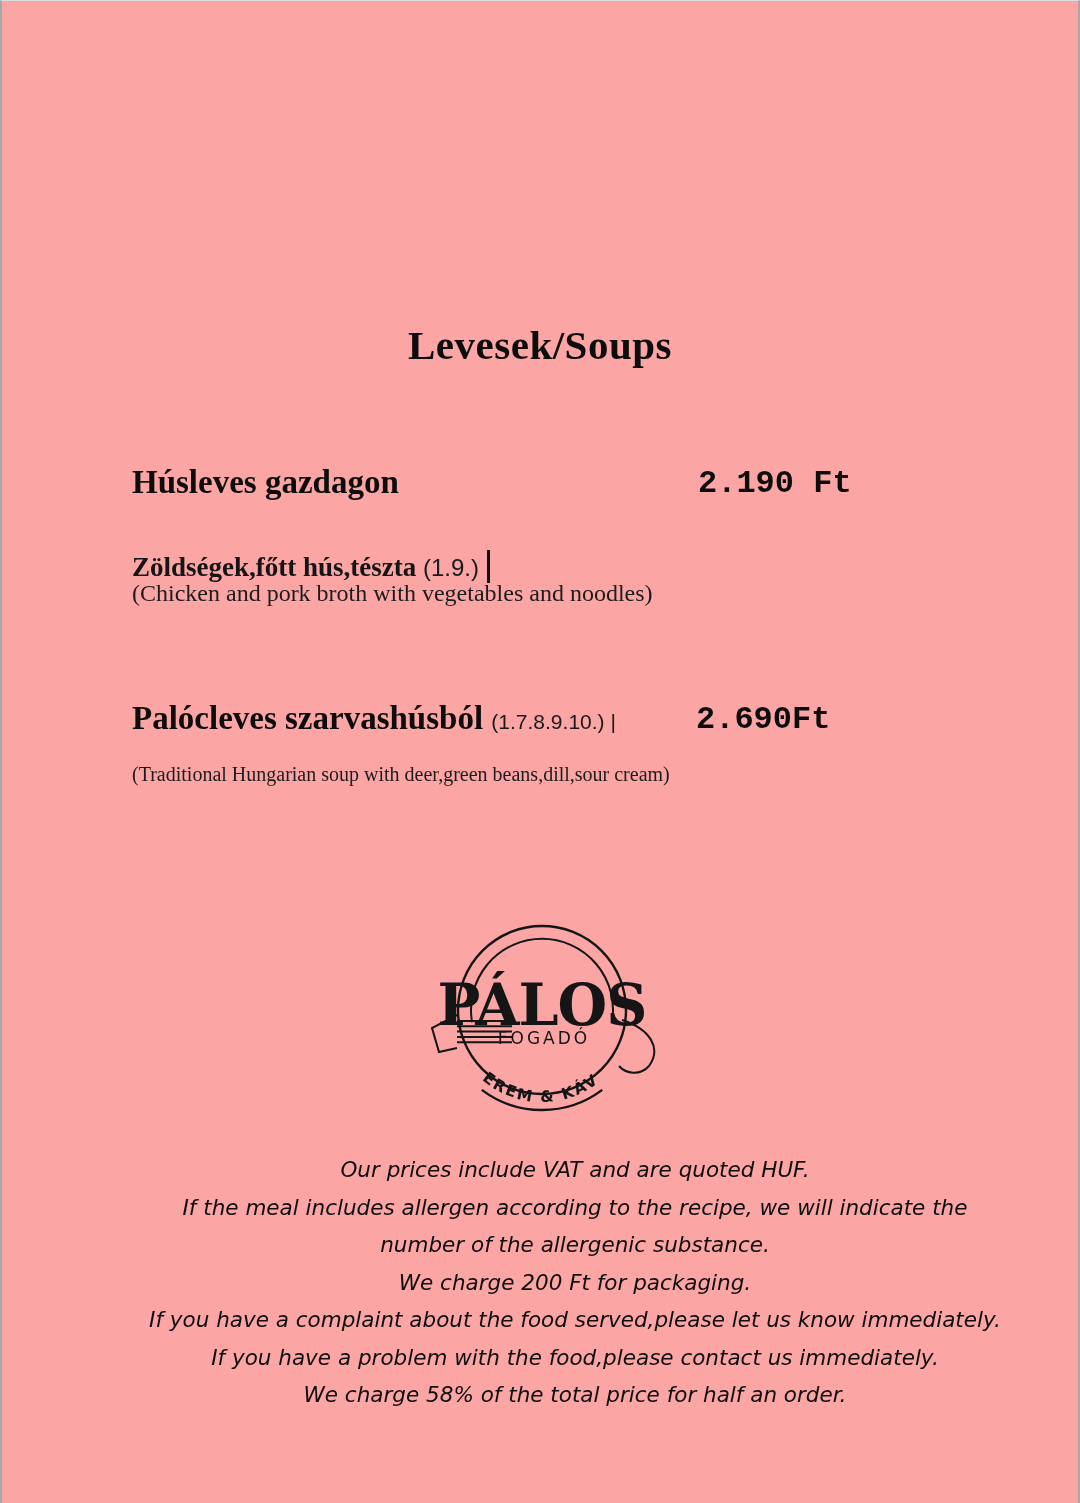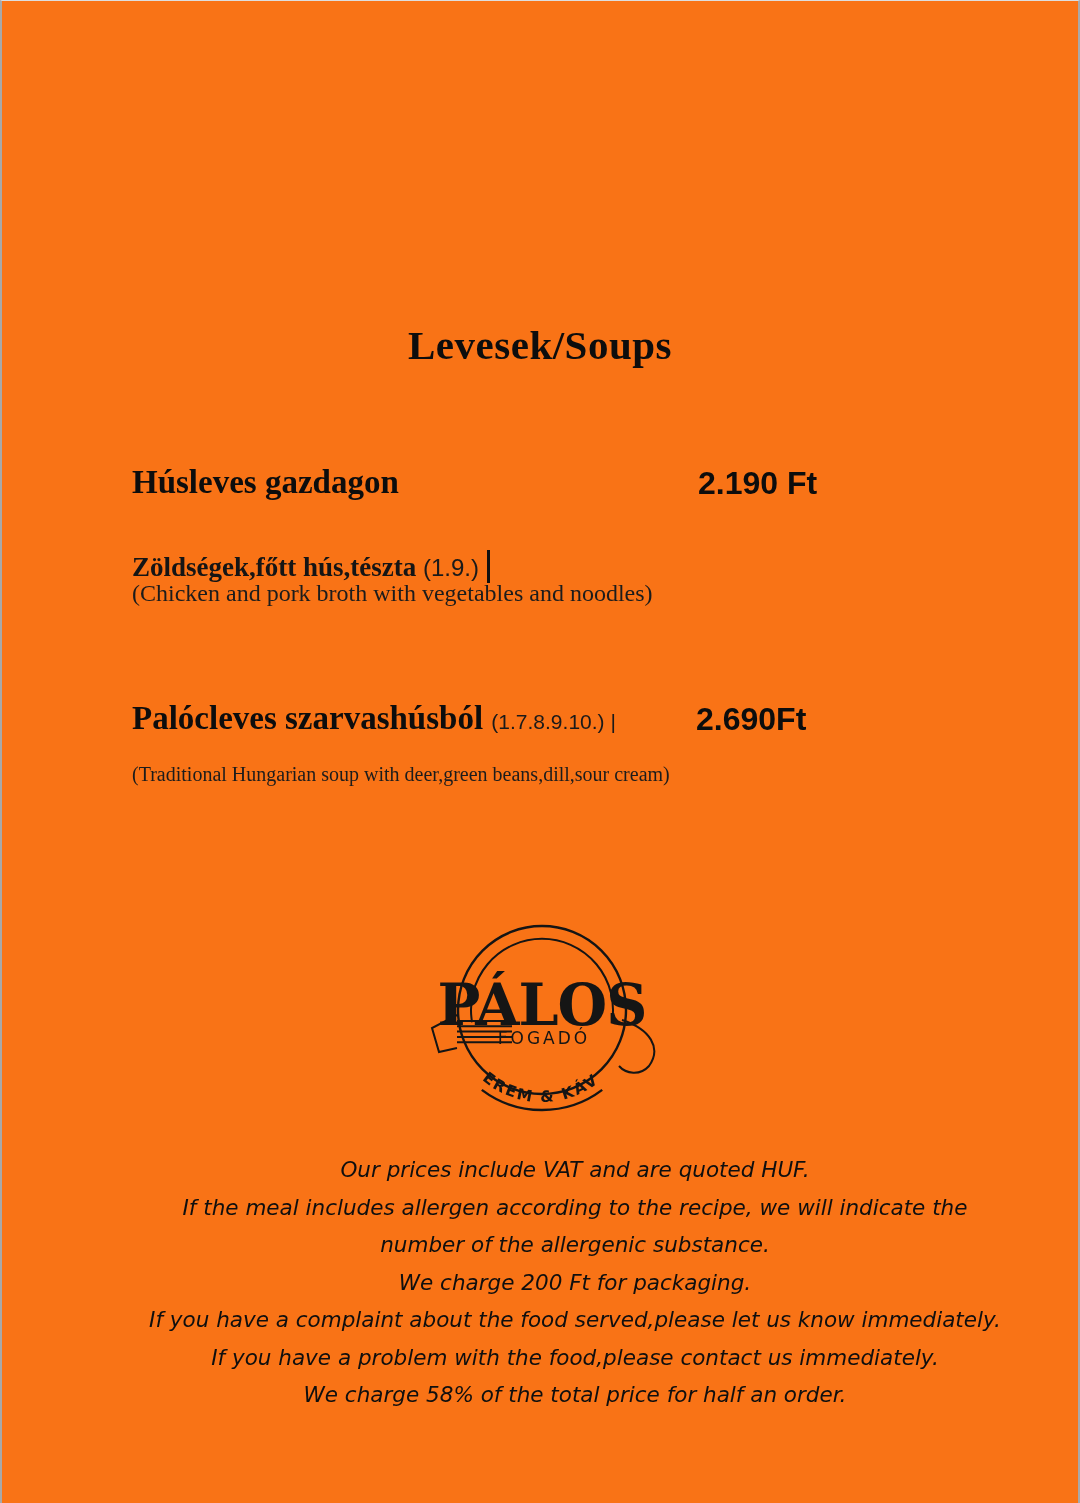--- a/index.html
+++ b/index.html
@@ -1,19 +1,19 @@
 <!DOCTYPE html>
 <html><head>
 <meta charset="utf-8">
 <style>
   html,body{margin:0;padding:0;background:#fff;}
   #page{
     position:relative;
     width:1080px;height:1503px;
-    background:#f97316;
+    background:#fca5a5;
     border-left:2px solid #a8a8a8;
     border-right:2px solid #a8a8a8;
     border-top:1px solid #dedede;
     box-sizing:border-box;
     overflow:hidden;
     font-family:"Liberation Serif", serif;
     color:#111;
   }
   .abs{position:absolute;}
   .menu-title{
@@ -28,21 +28,21 @@
   .item-name{
     left:130px;
     font-family:"Liberation Serif", serif;
     font-weight:700;
     font-size:33px;
     color:#0d0d0d;
     white-space:nowrap;
   }
   .item-price{
     left:696px;
-    font-family:Liberation Sans, sans-serif;
+    font-family:Liberation Mono, monospace;
     font-weight:700;
     font-size:32px;
     color:#0d0d0d;
     white-space:nowrap;
   }
   .item-sub{
     left:130px;
     font-family:"Liberation Serif", serif;
     font-weight:700;
     font-size:27px;

